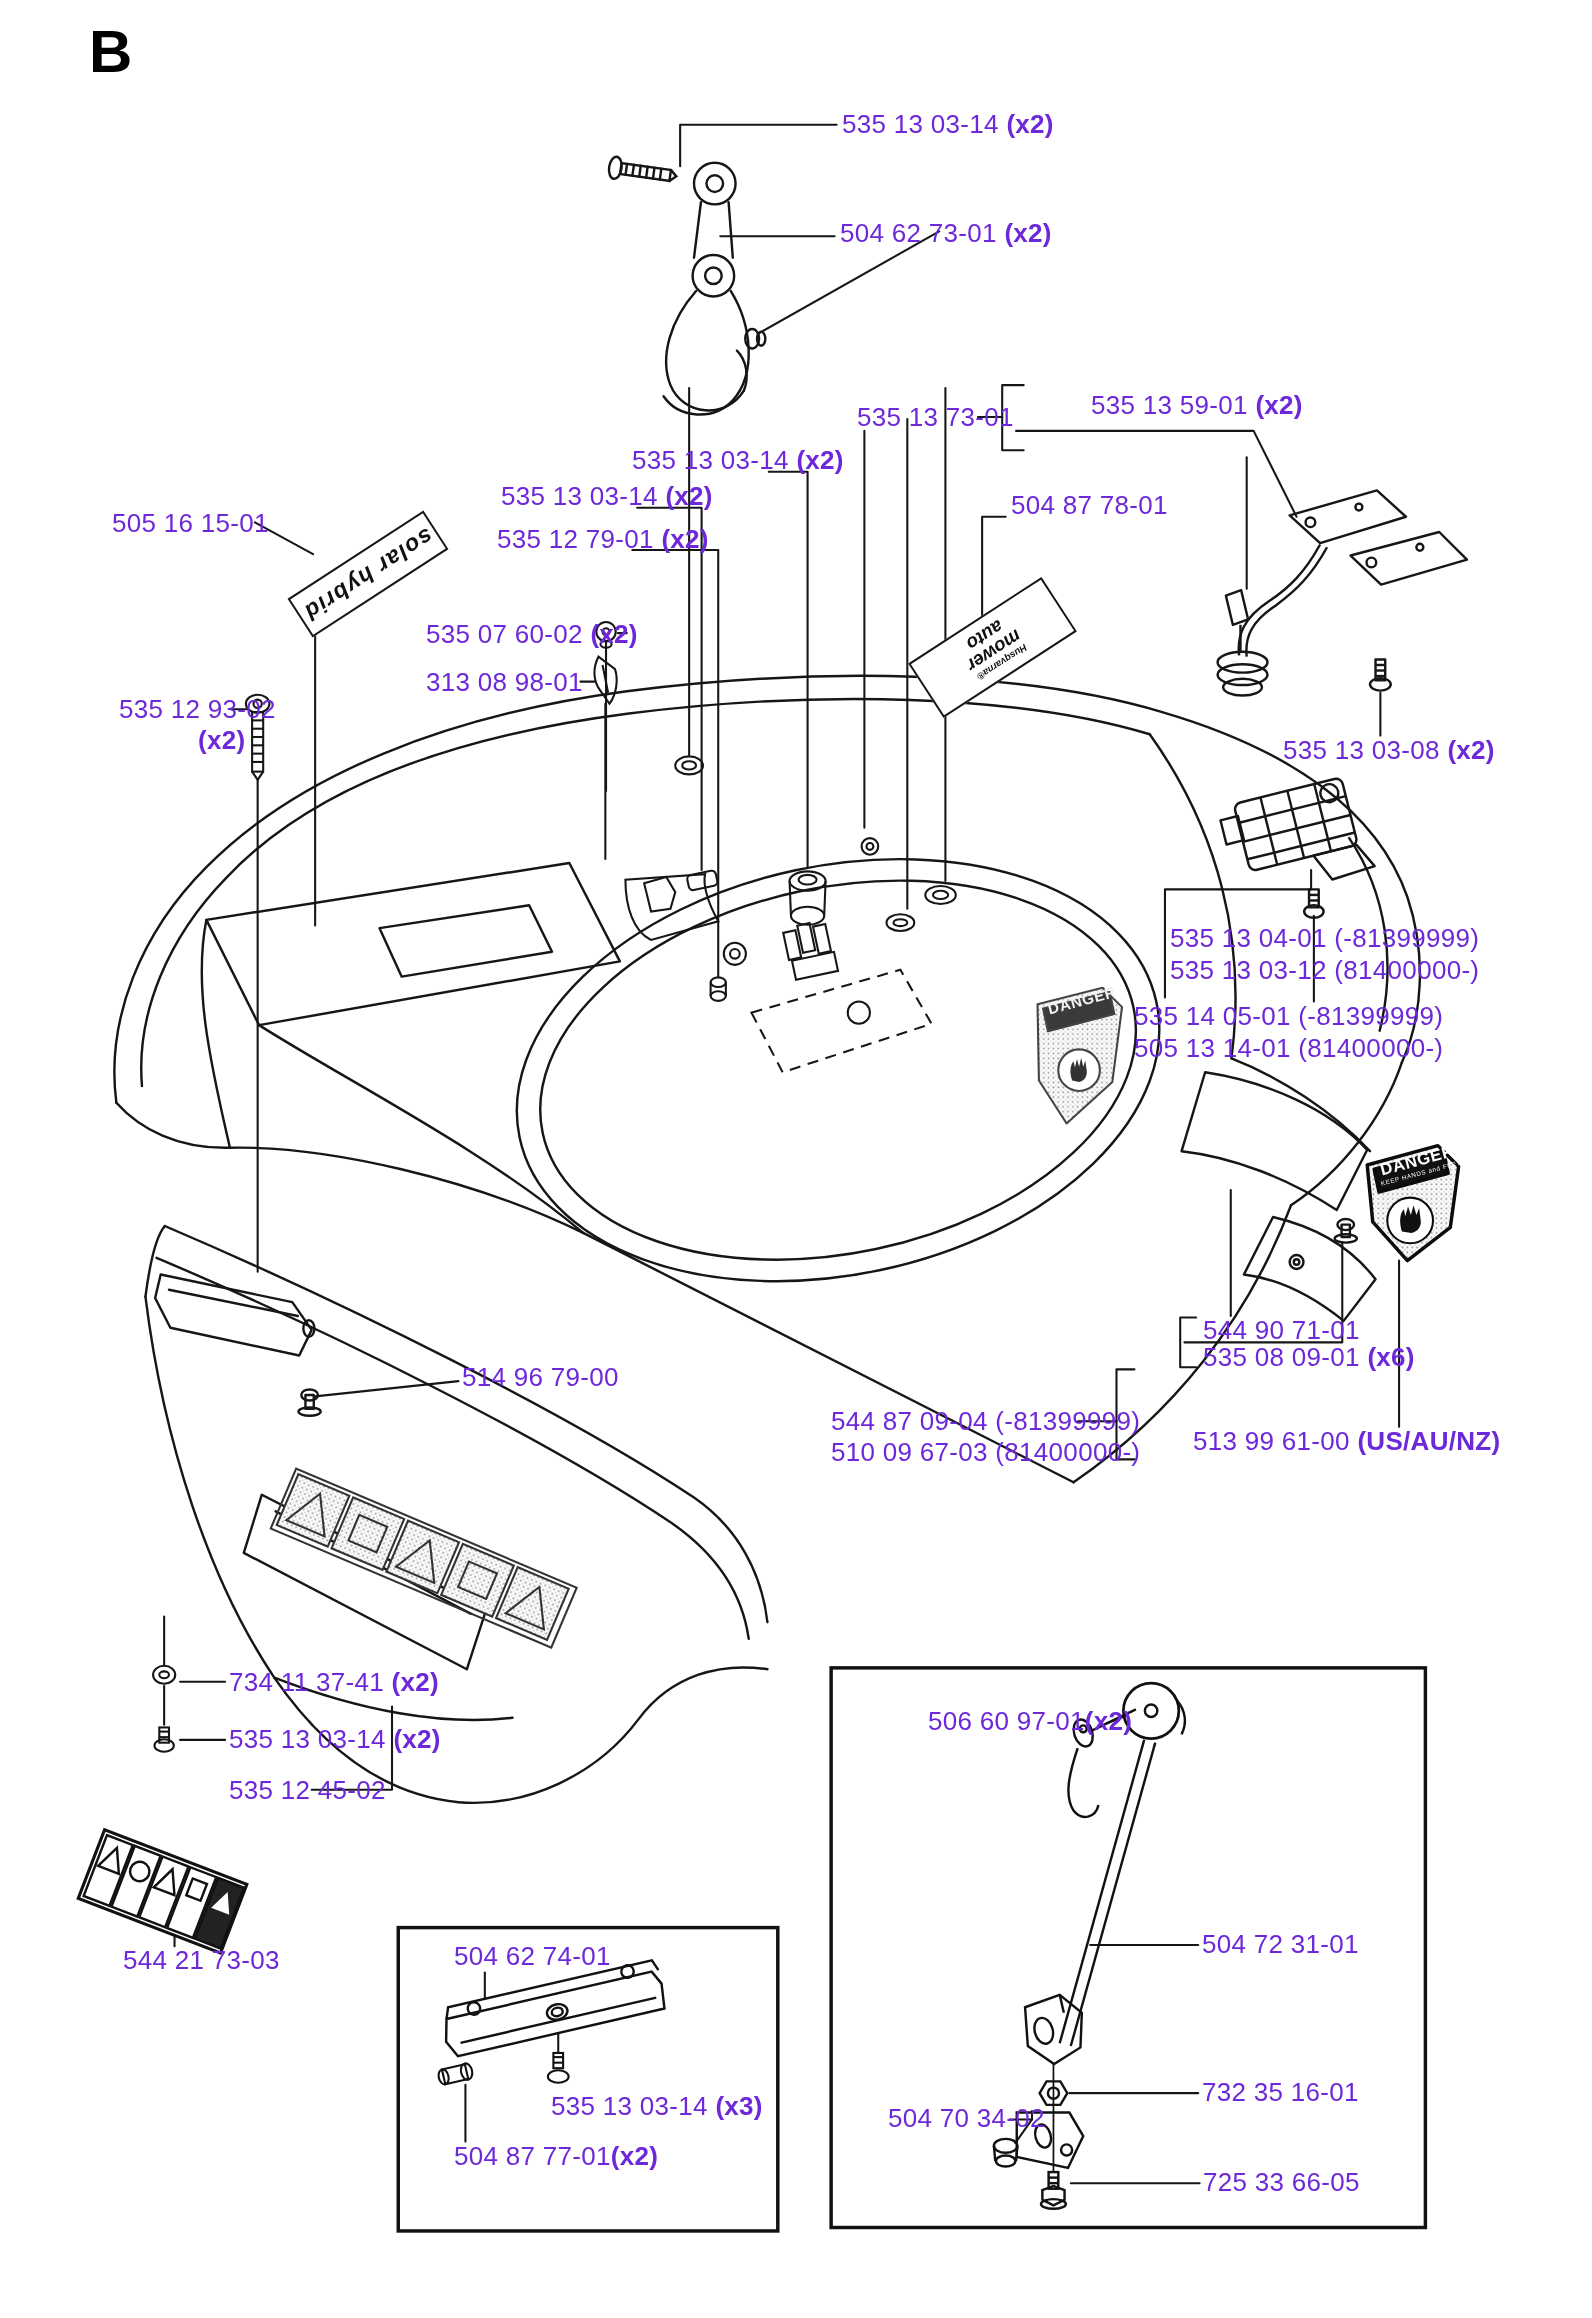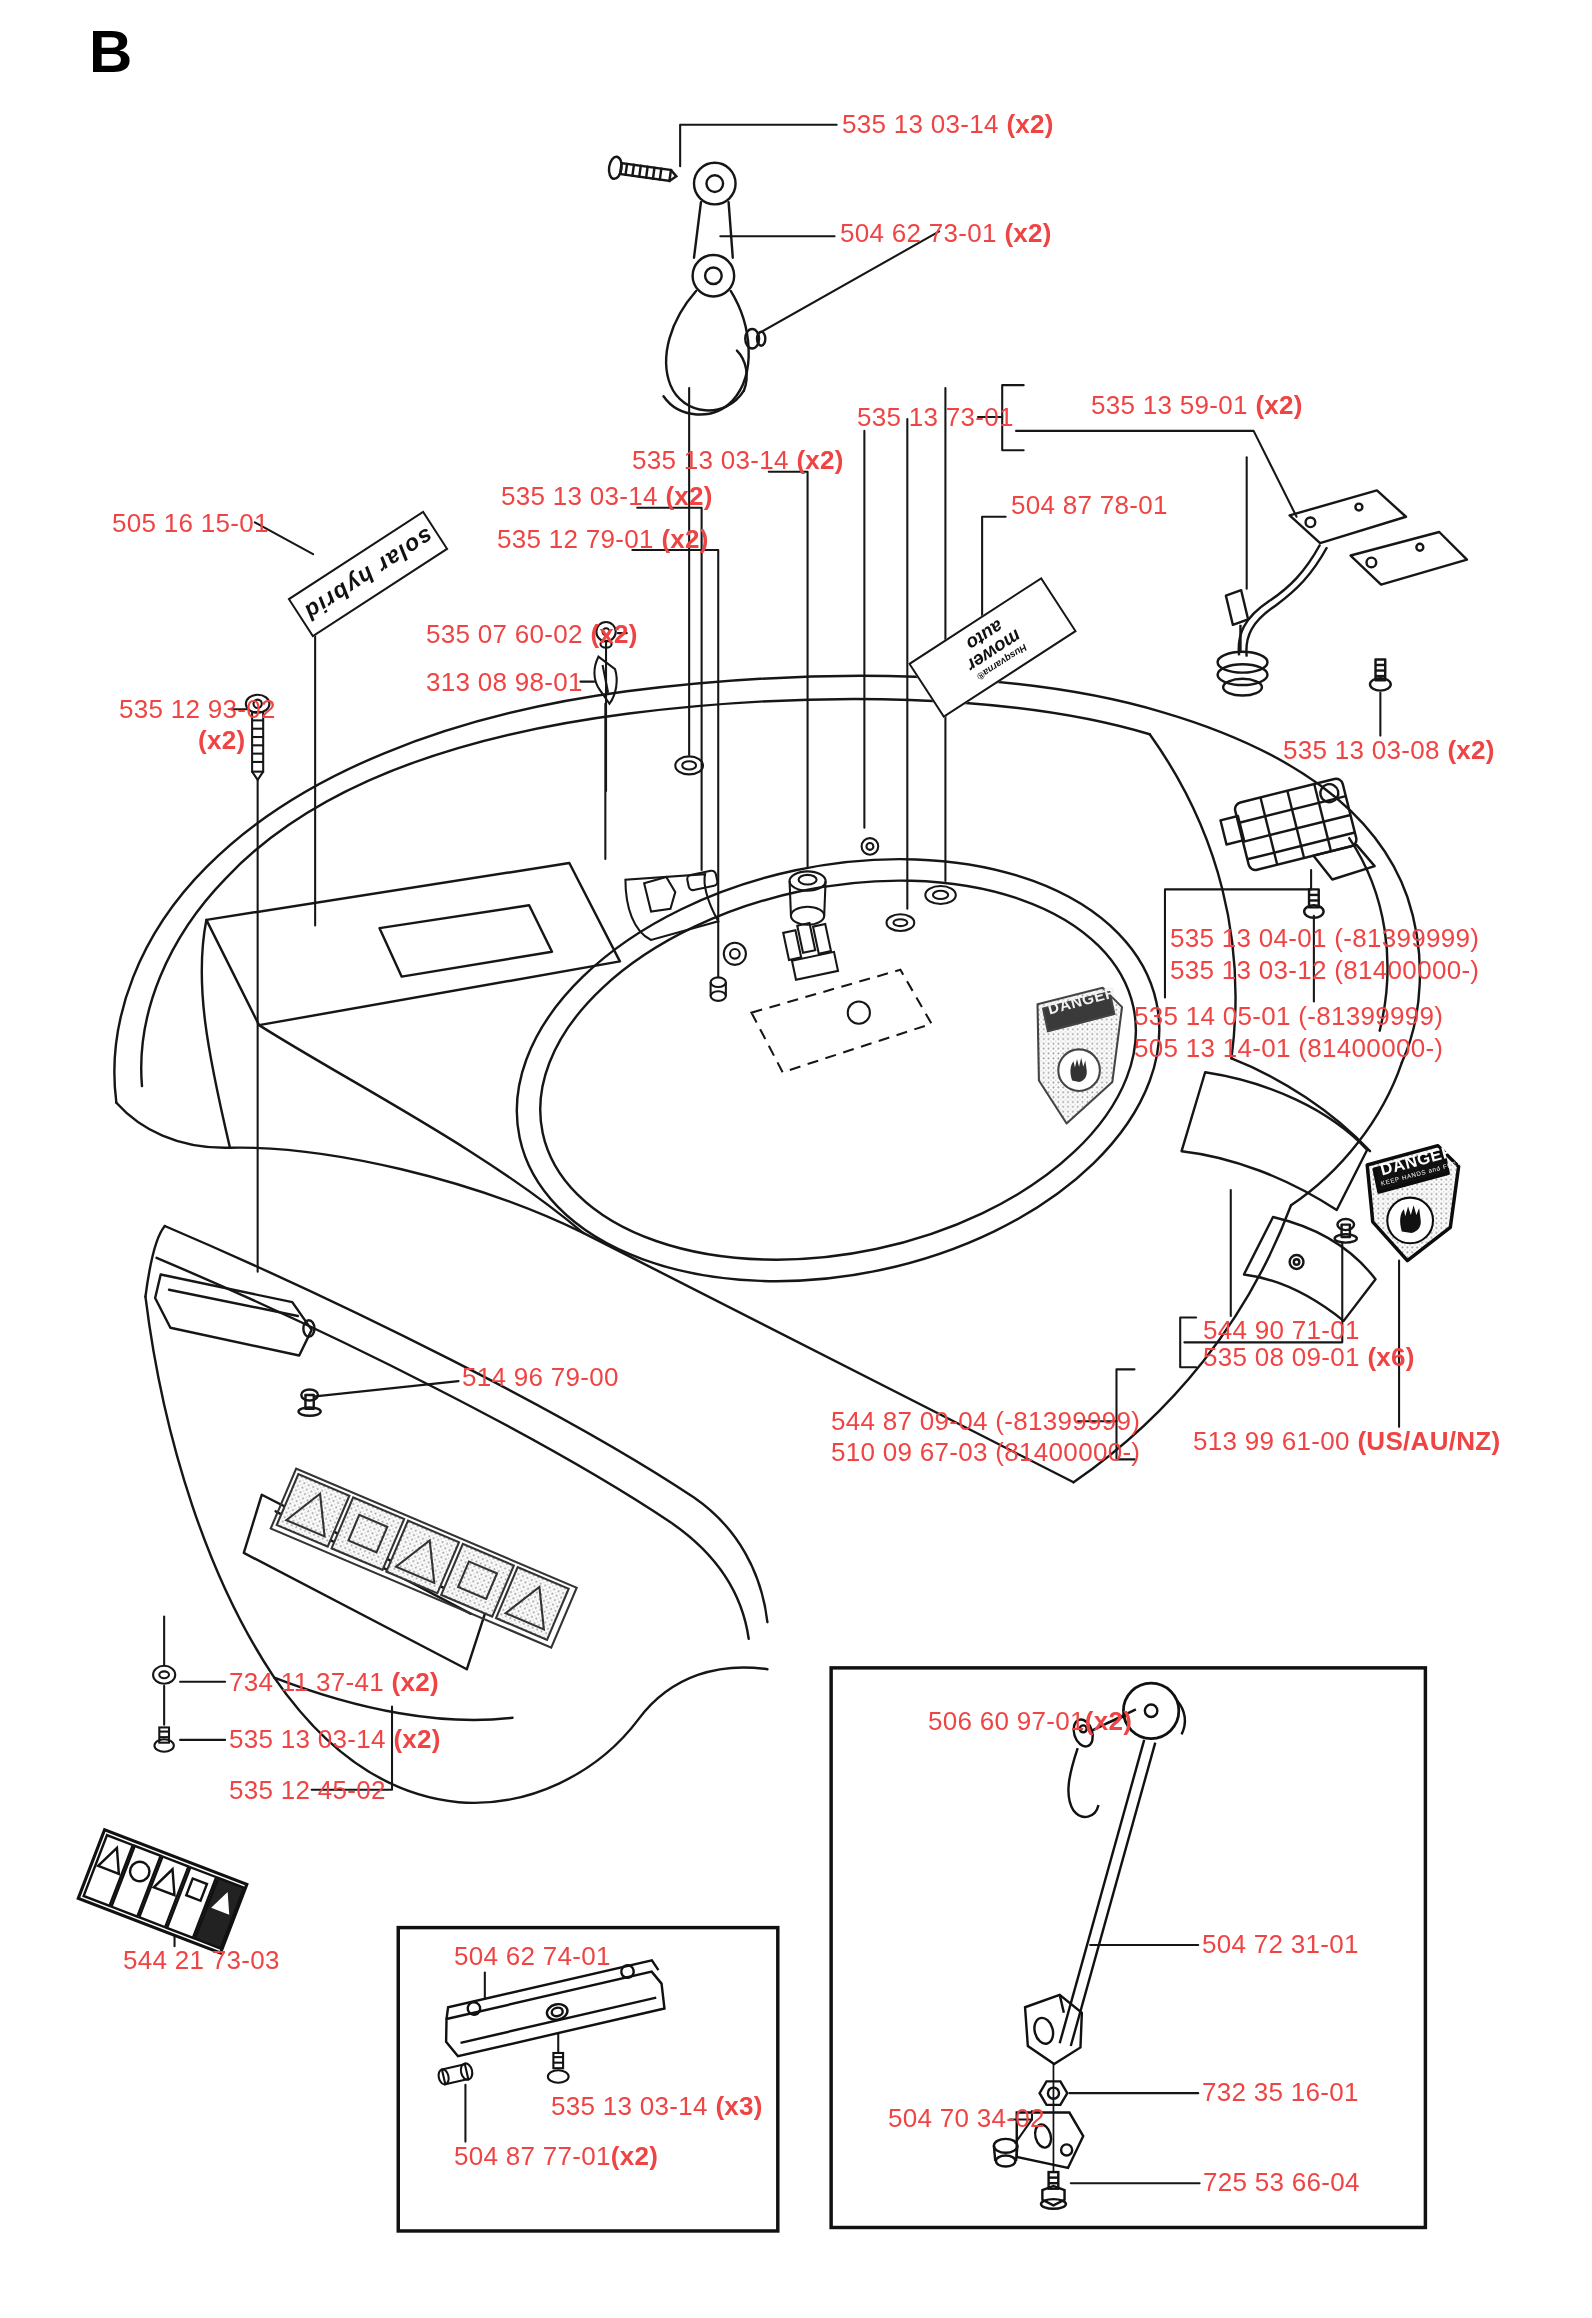--- a/index.html
+++ b/index.html
@@ -2,21 +2,21 @@
 <html style="font-size:11px"><head>
 <meta charset="utf-8">
 <style>
   html,body{margin:0;padding:0;}
   body{
     width:1593px;height:2319px;position:relative;background:#ffffff;
     font-family:"Liberation Sans", sans-serif;color:#111;overflow:hidden;
   }
   #art{position:absolute;left:0;top:0;}
   .marker{position:absolute;left:89px;top:16.6px;font-size:60px;font-weight:bold;color:#000;}
-  .lbl{position:absolute;font-size:26px;line-height:1.05;color:#ef4444;white-space:nowrap;letter-spacing:0.3px;}
+  .lbl{position:absolute;font-size:26px;line-height:1.05;color:#6d28d9;white-space:nowrap;letter-spacing:0.3px;}
   .lbl .qty{font-weight:bold;}
   .decal{position:absolute;border:2.1px solid #161616;background:#fff;display:flex;flex-direction:column;
          align-items:center;justify-content:center;transform-origin:center center;}
   .flip{transform:rotate(180deg);font-weight:bold;font-style:italic;white-space:nowrap;text-align:center;}
   .solar-txt{font-size:23px;letter-spacing:1.4px;color:#111;}
   .am-big{font-size:18.7px;line-height:0.95;color:#111;}
   .am-brand{font-size:9.7px;line-height:1.2;color:#111;font-style:italic;}
   .danger-txt{position:absolute;font-weight:bold;white-space:nowrap;transform-origin:left top;letter-spacing:0.7px;}
 </style>
 </head>
@@ -428,21 +428,21 @@
 <div class="lbl" style="left:229px;top:1726px"><span>535 13 03-14</span><span class="qty"> (x2)</span></div>
 <div class="lbl" style="left:229px;top:1777px"><span>535 12 45-02</span></div>
 <div class="lbl" style="left:123px;top:1947px"><span>544 21 73-03</span></div>
 <div class="lbl" style="left:454px;top:1943px"><span>504 62 74-01</span></div>
 <div class="lbl" style="left:551px;top:2093px"><span>535 13 03-14</span><span class="qty"> (x3)</span></div>
 <div class="lbl" style="left:454px;top:2143px"><span>504 87 77-01</span><span class="qty">(x2)</span></div>
 <div class="lbl" style="left:928px;top:1708px"><span>506 60 97-01</span><span class="qty">(x2)</span></div>
 <div class="lbl" style="left:1202px;top:1931px"><span>504 72 31-01</span></div>
 <div class="lbl" style="left:1202px;top:2079px"><span>732 35 16-01</span></div>
 <div class="lbl" style="left:888px;top:2105px"><span>504 70 34-02</span></div>
-<div class="lbl" style="left:1203px;top:2169px"><span>725 53 66-04</span></div>
+<div class="lbl" style="left:1203px;top:2169px"><span>725 33 66-05</span></div>
 
 <div class="decal" style="left:287px;top:551px;width:158px;height:42px;transform:rotate(-33deg)">
   <span class="flip solar-txt">solar hybrid</span>
 </div>
 
 <div class="decal" style="left:913px;top:615px;width:155px;height:61px;transform:rotate(-33deg)">
   <span class="flip am-big">auto</span>
   <span class="flip am-big">mower</span>
   <span class="flip am-brand">Husqvarna®</span>
 </div>

